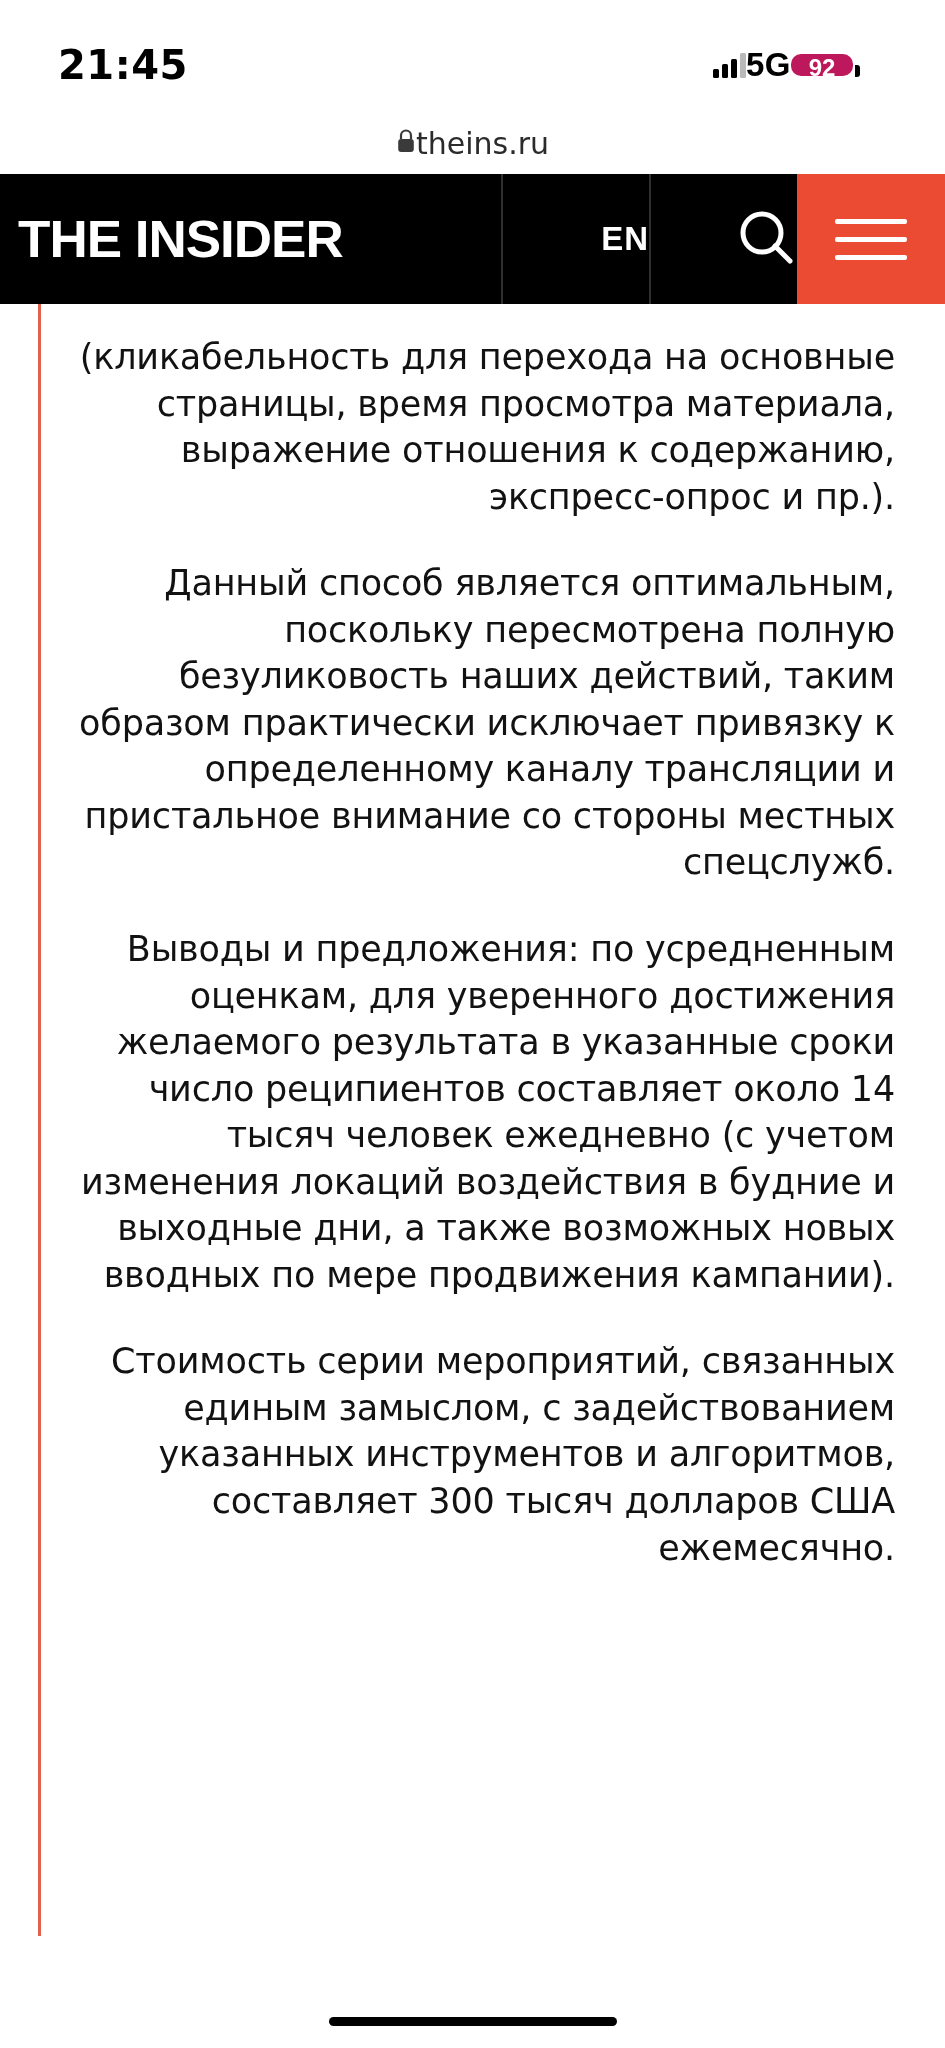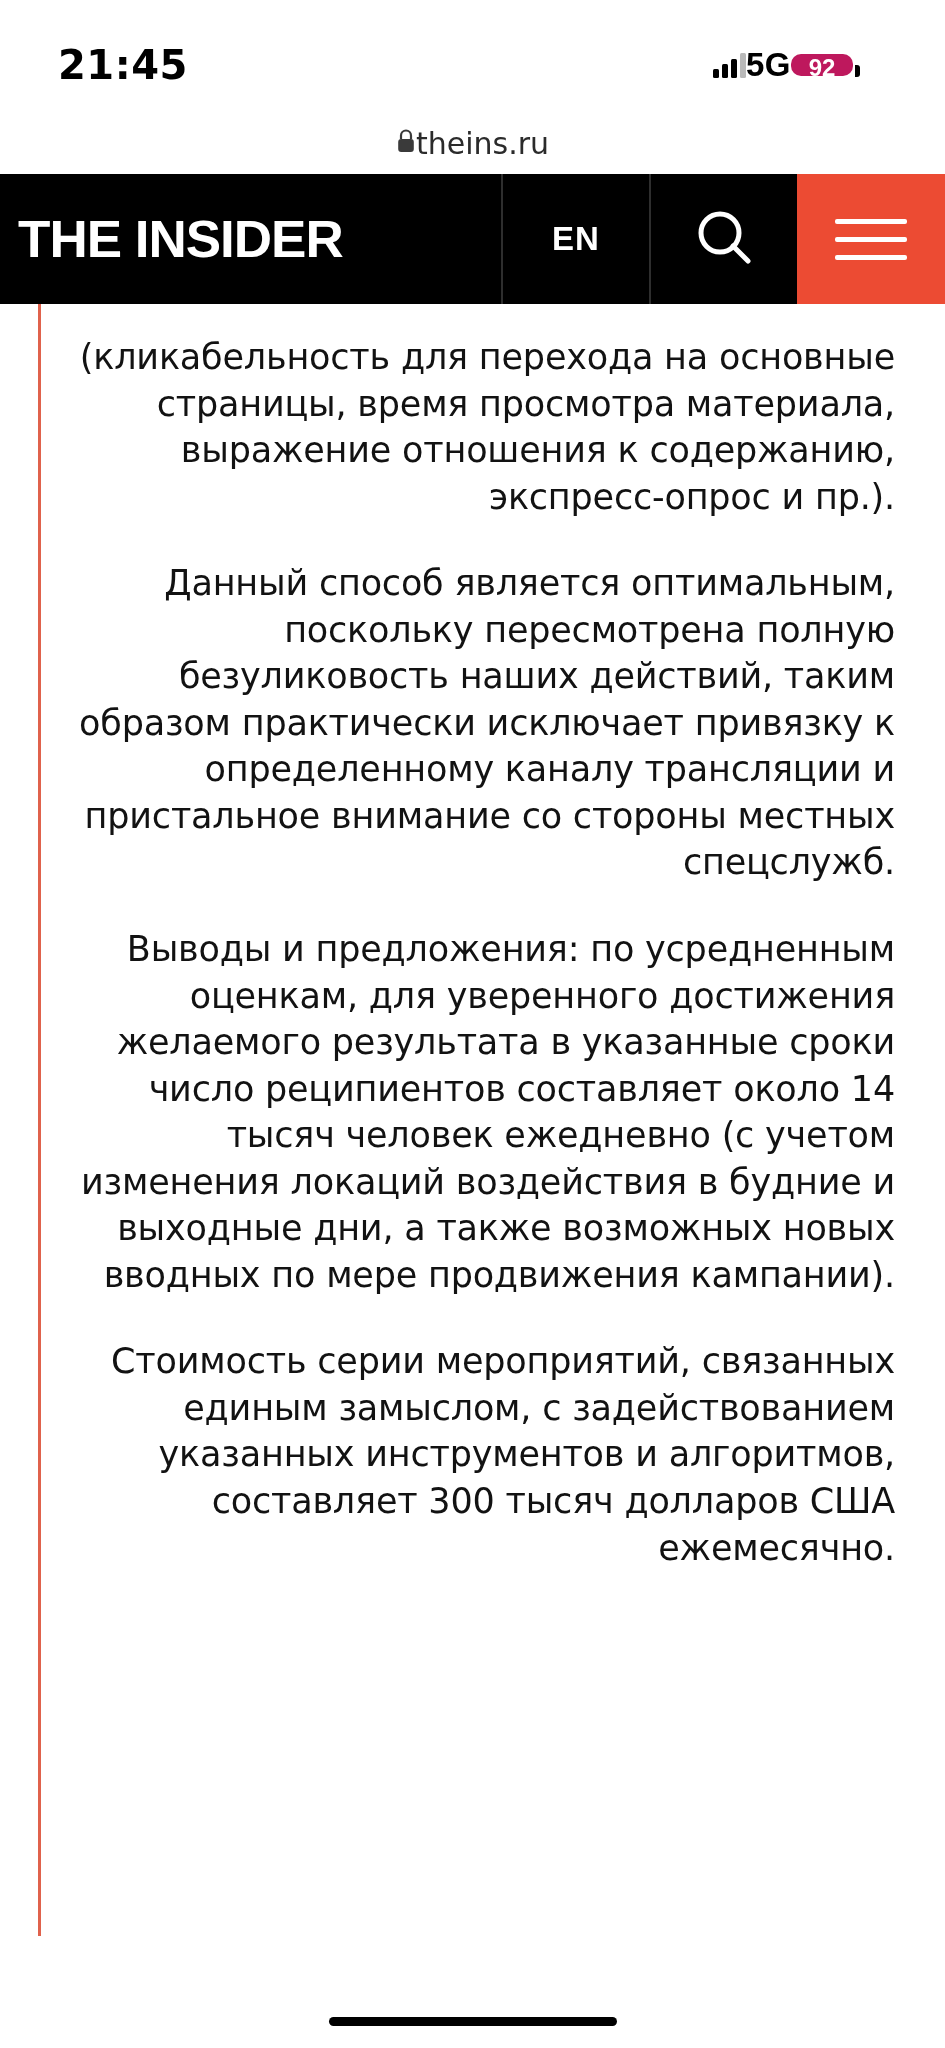--- a/index.html
+++ b/index.html
@@ -122,21 +122,21 @@
     letter-spacing: -1px;
     font-family: "Liberation Sans", sans-serif;
     font-stretch: condensed;
     transform: scaleX(1.02);
     transform-origin: left center;
   }
   .hdr-cell {
     width: 148px;
     display: flex;
     align-items: center;
-    justify-content: center;
+    justify-content: flex-end;
     border-left: 2px solid #2e2e2e;
   }
   .lang-label {
     color: #fff;
     font-size: 33px;
     font-weight: 600;
     letter-spacing: 1px;
   }
   .burger {
     width: 148px;

